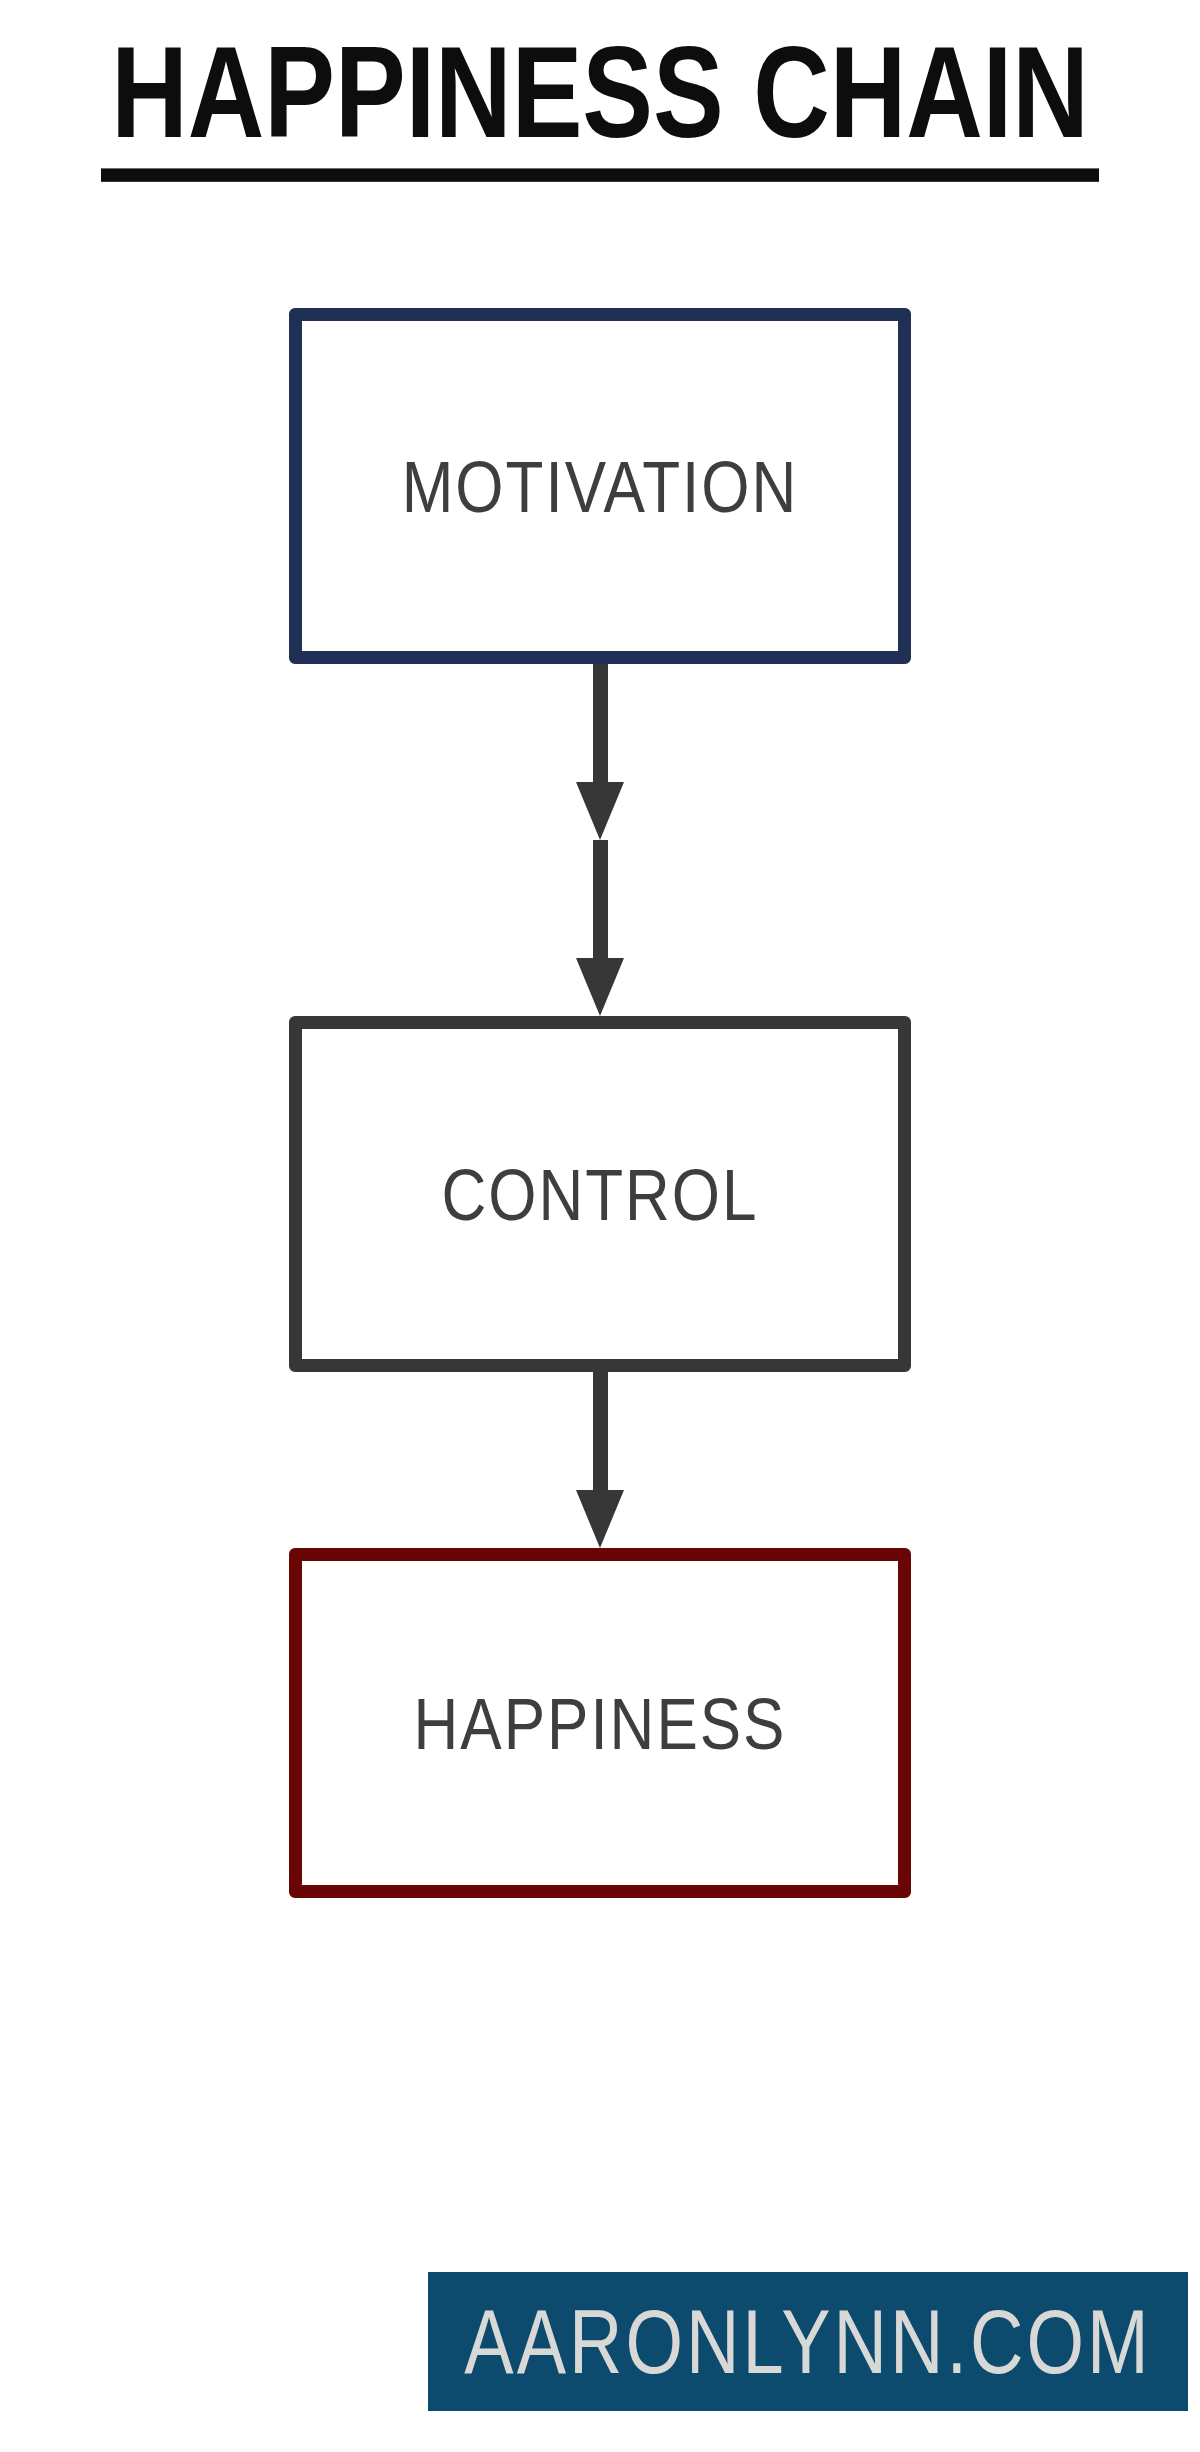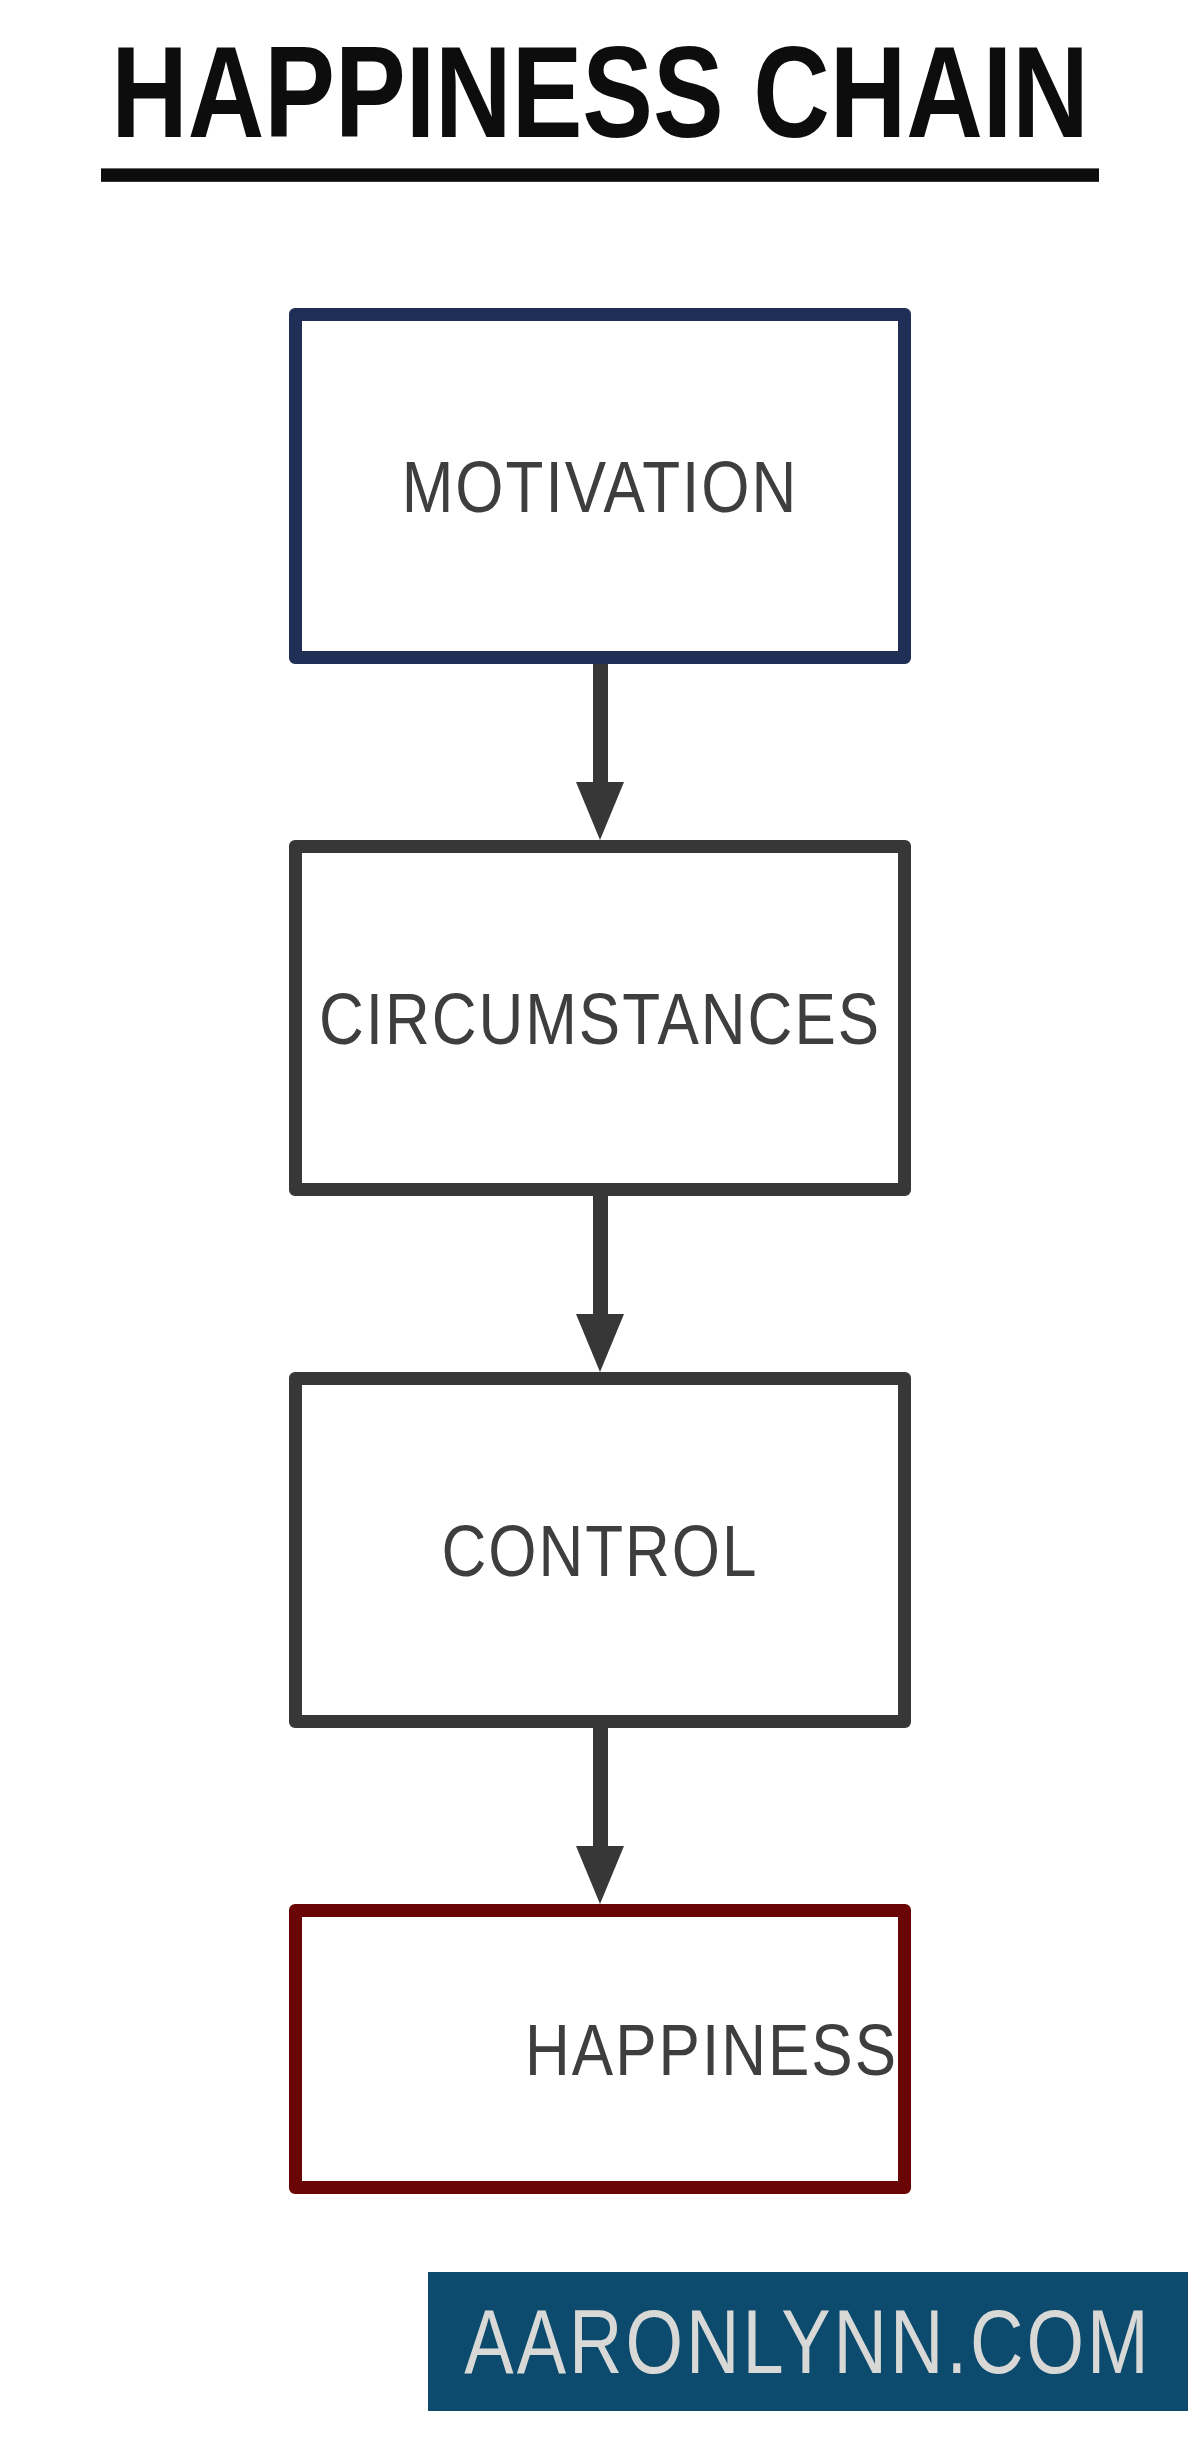--- a/index.html
+++ b/index.html
@@ -54,22 +54,21 @@
     width: 622px;
     height: 356px;
     border: 13px solid #373737;
     border-radius: 6px;
     background: #ffffff;
     display: flex;
     align-items: center;
     justify-content: center;
   }
   .flow-node.last {
-    height: 290px;
-    justify-content: flex-end;
+    height: 350px;
   }
   .node-label {
     display: block;
     font-size: 62px;
     font-weight: 400;
     letter-spacing: 2px;
     color: #3e3e3e;
     transform: scaleY(1.18);
     white-space: nowrap;
   }
@@ -127,23 +126,20 @@
 
     <div class="flow-node" style="border-color: rgb(32, 47, 85);">
       <span class="node-label" style="color: rgb(62, 62, 62);">MOTIVATION</span>
     </div>
 
     <div class="arrow">
       <div class="stem" style="background: rgb(55, 55, 55);"></div>
       <div class="head" style="border-top-color: rgb(55, 55, 55);"></div>
     </div>
 
-    <div class="flow-node" style="border-color: rgb(55, 55, 55);">
-      <span class="node-label" style="color: rgb(62, 62, 62);">CIRCUMSTANCES</span>
-    </div>
 
     <div class="arrow">
       <div class="stem" style="background: rgb(55, 55, 55);"></div>
       <div class="head" style="border-top-color: rgb(55, 55, 55);"></div>
     </div>
 
     <div class="flow-node" style="border-color: rgb(55, 55, 55);">
       <span class="node-label" style="color: rgb(62, 62, 62);">CONTROL</span>
     </div>
 

